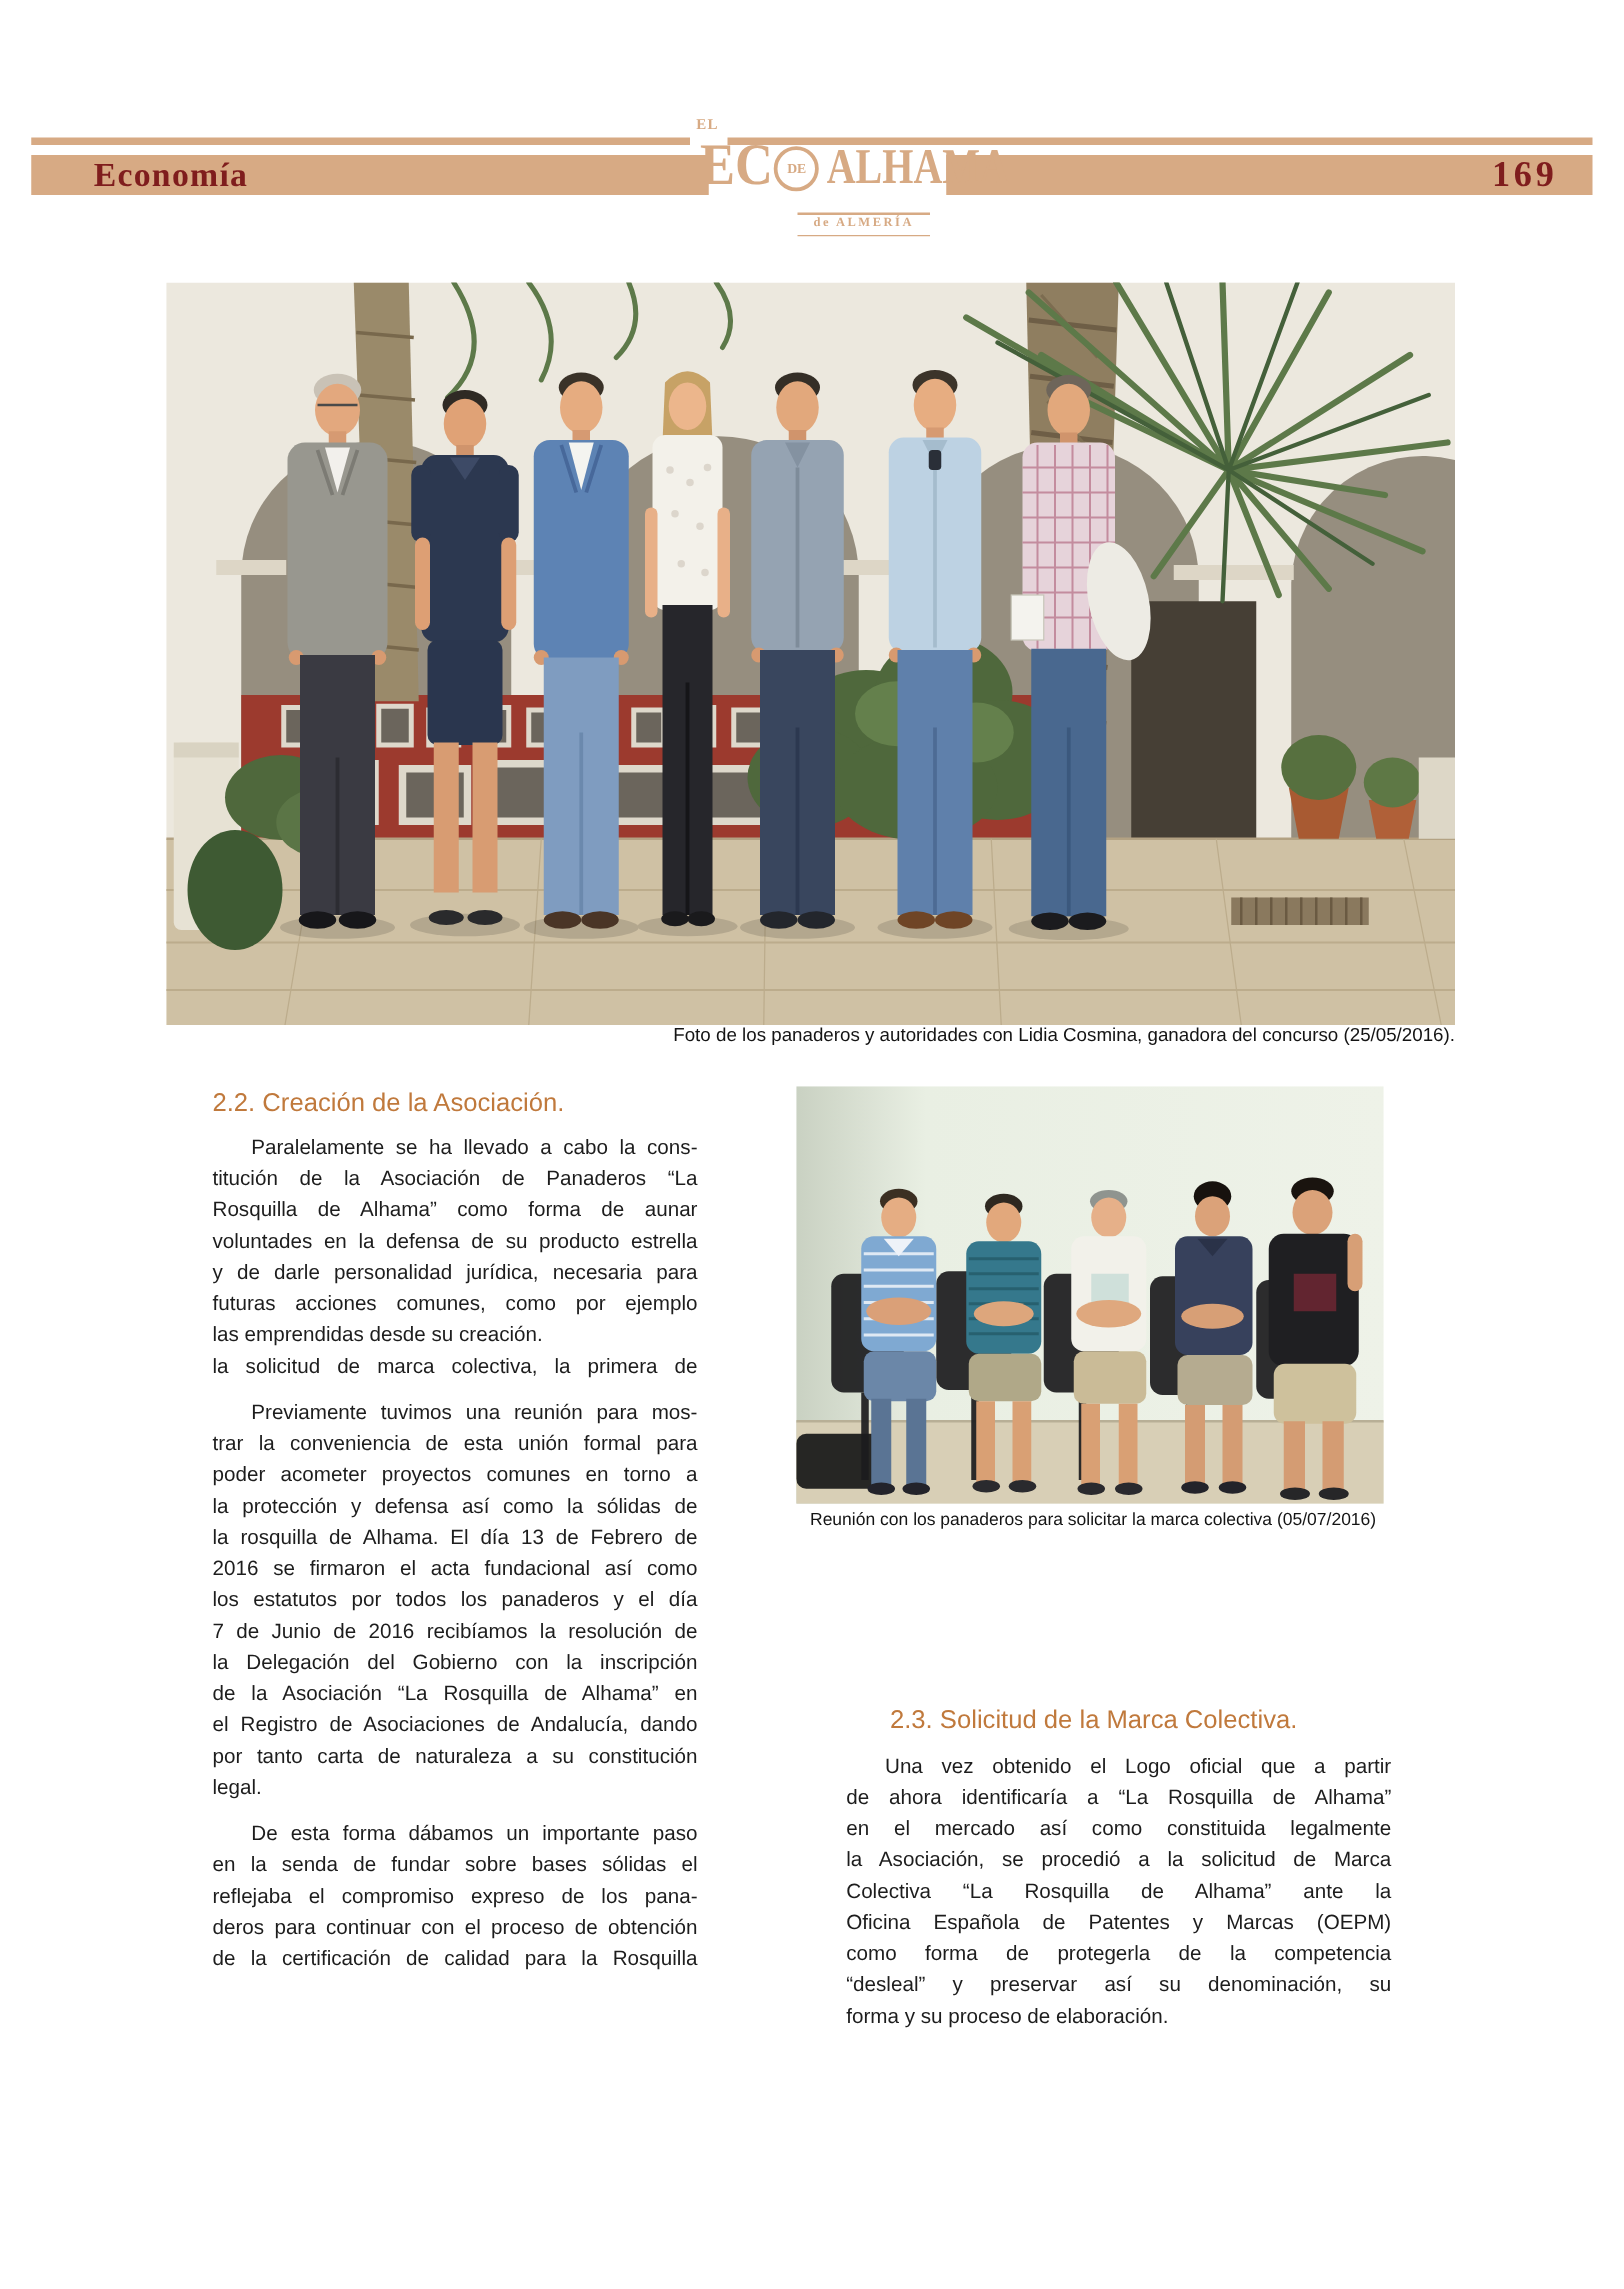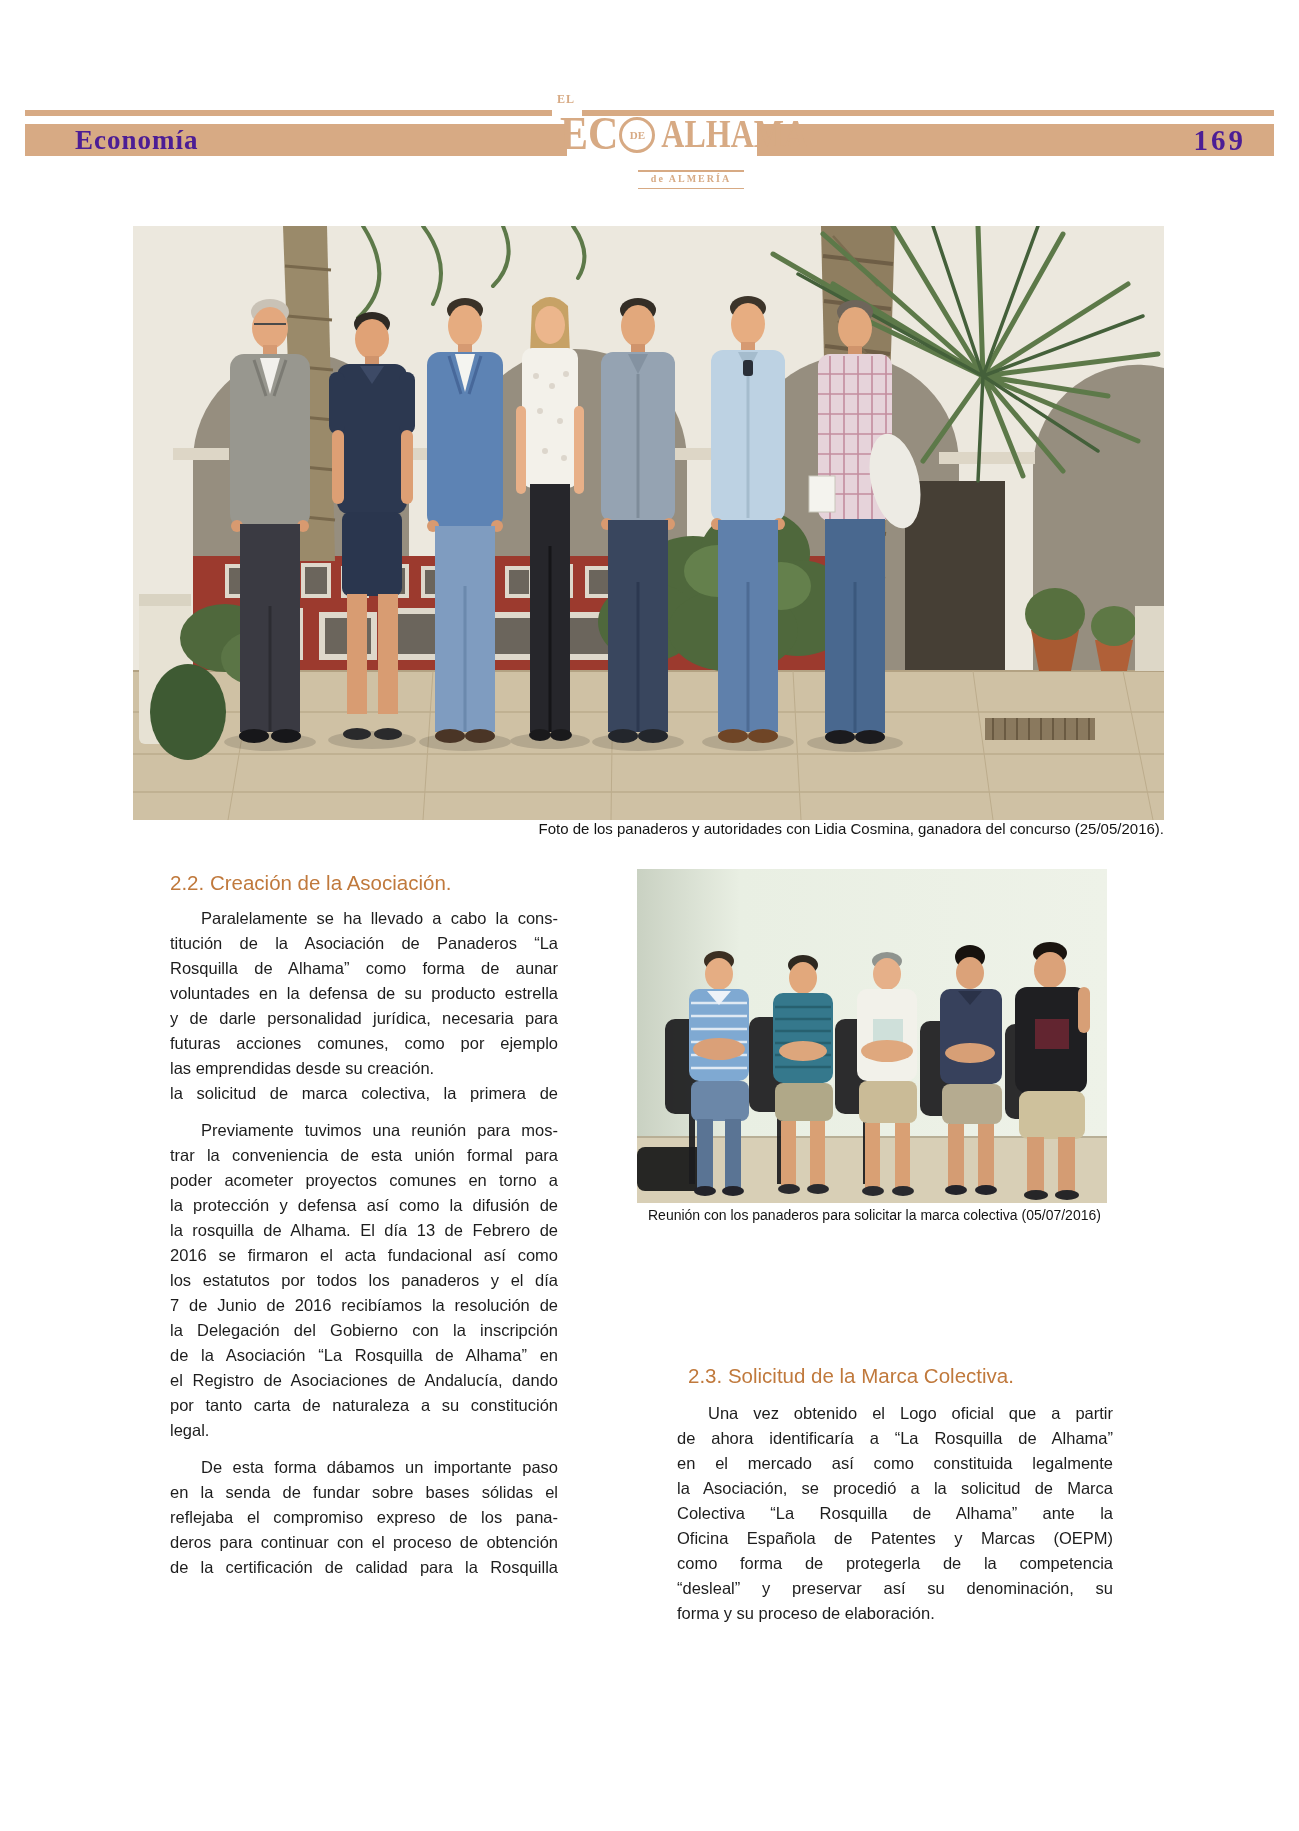--- a/index.html
+++ b/index.html
@@ -7,21 +7,21 @@
     position:relative; width:1299px; height:1831px; background:#ffffff;
     font-family:"Liberation Sans", sans-serif; overflow:hidden;
   }
   .abs { position:absolute; }
 
   
   .rule { position:absolute; background:#d7aa84; height:6px; }
   .rule-a { left:25px; top:110px; width:527px; }
   .rule-b { left:582px; top:110px; width:692px; }
   .band { position:absolute; top:124px; height:32px; background:#d7aa84;
-          color:#4c1d95; font-family:"Liberation Serif", serif; font-weight:bold; }
+          color:#7f1d1d; font-family:"Liberation Serif", serif; font-weight:bold; }
   .band-left  { left:25px;  width:542px; }
   .band-right { left:757px; width:517px; }
   .band-left .band-text  { display:block; line-height:32px; padding-left:50px; font-size:27px; letter-spacing:1px; }
   .band-right .band-text { display:block; line-height:32px; text-align:right; padding-right:28px; font-size:29px; letter-spacing:3px; }
 
   .logo-el { position:absolute; left:557px; top:92px; color:#d7aa84;
              font-family:"Liberation Serif", serif; font-weight:bold; font-size:12px; letter-spacing:1px; }
   .logo { position:absolute; left:560px; top:112px; width:200px; color:#d7aa84; }
   .logo-main { display:flex; align-items:center; height:42px; }
   .logo-ec { font-family:"Liberation Serif", serif; font-weight:bold; font-size:42px; line-height:40px; transform:scaleY(1.12); }
@@ -39,21 +39,21 @@
   .photo-meeting { left:637px; top:869px; width:470px; height:334px; }
   .photo-main svg, .photo-meeting svg { display:block; width:100%; height:100%; }
 
   .caption { position:absolute; color:#141414; }
   .caption-main { left:400px; top:820px; width:764px; text-align:right; font-size:15px; }
   .caption-meeting { left:648px; top:1207px; width:460px; text-align:left; font-size:14px; }
 
   
   .heading { position:absolute; color:#c0793c; font-size:20.5px; }
   .heading-22 { left:170px; top:871px; }
-  .heading-23 { left:688px; top:1364px; }
+  .heading-23 { left:712px; top:1364px; }
 
   .textcol { position:absolute; color:#1d1d1d; }
   .col-left  { left:170px; top:906px; width:388px; }
   .col-right { left:677px; top:1401px; width:436px; }
 
   .para { margin:0 0 12px 0; }
   .tline { font-size:16.5px; line-height:25px; text-align:justify; text-align-last:justify; }
   .tline-last { text-align-last:left; }
   .para .tline:first-child { text-indent:31px; }
 </style>
@@ -339,21 +339,21 @@
         <div class="tline">voluntades en la defensa de su producto estrella</div>
         <div class="tline">y de darle personalidad jurídica, necesaria para</div>
         <div class="tline">futuras acciones comunes, como por ejemplo</div>
         <div class="tline tline-last">las emprendidas desde su creación.</div>
         <div class="tline">la solicitud de marca colectiva, la primera de</div>
       </div>
       <div class="para">
         <div class="tline">Previamente tuvimos una reunión para mos-</div>
         <div class="tline">trar la conveniencia de esta unión formal para</div>
         <div class="tline">poder acometer proyectos comunes en torno a</div>
-        <div class="tline">la protección y defensa así como la difusión de</div>
+        <div class="tline">la protección y defensa así como la sólidas de</div>
         <div class="tline">la rosquilla de Alhama. El día 13 de Febrero de</div>
         <div class="tline">2016 se firmaron el acta fundacional así como</div>
         <div class="tline">los estatutos por todos los panaderos y el día</div>
         <div class="tline">7 de Junio de 2016 recibíamos la resolución de</div>
         <div class="tline">la Delegación del Gobierno con la inscripción</div>
         <div class="tline">de la Asociación “La Rosquilla de Alhama” en</div>
         <div class="tline">el Registro de Asociaciones de Andalucía, dando</div>
         <div class="tline">por tanto carta de naturaleza a su constitución</div>
         <div class="tline tline-last">legal.</div>
       </div>

